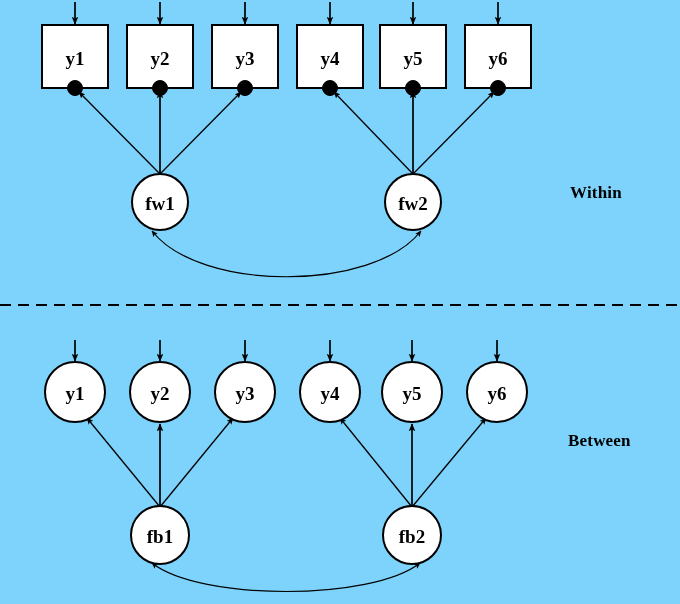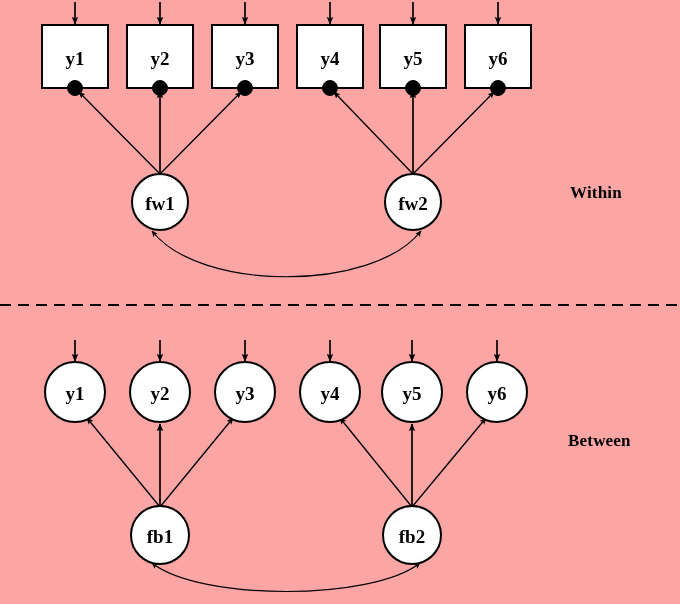--- a/index.html
+++ b/index.html
@@ -8,21 +8,21 @@
     padding: 0;
     background: #ffffff;
   }
   body {
     font-family: "Liberation Serif", "DejaVu Serif", serif;
   }
   #diagram-root {
     position: relative;
     width: 680px;
     height: 604px;
-    background: #fca5a5;
+    background: #7dd3fc;
     overflow: hidden;
   }
   svg#sem-canvas {
     display: block;
     width: 680px;
     height: 604px;
   }
   .node-shape {
     fill: #ffffff;
     stroke: #000000;

